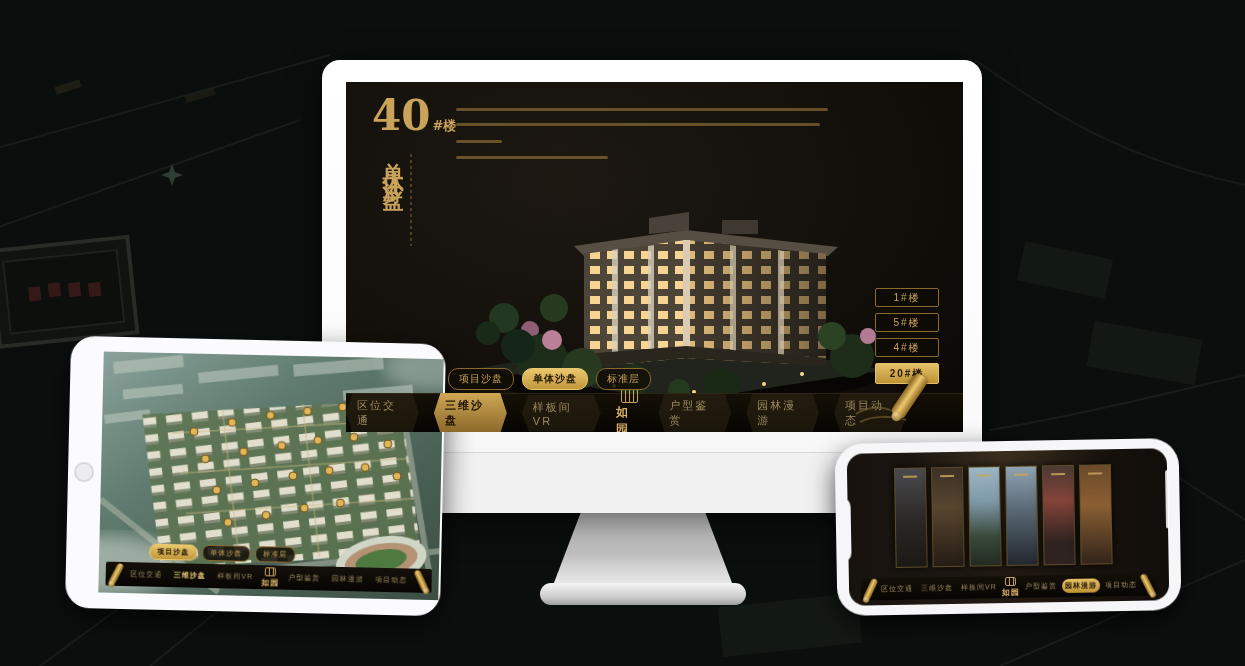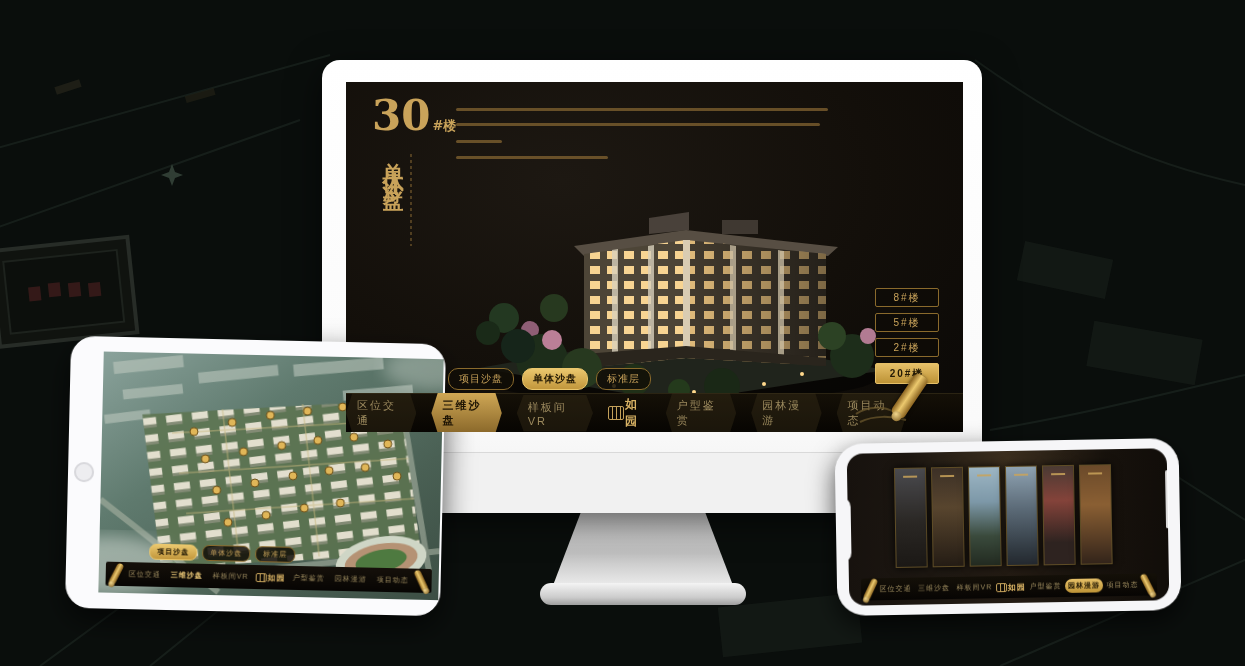--- a/index.html
+++ b/index.html
@@ -69,21 +69,21 @@
   .mtab.active{background:linear-gradient(#eac76d,#c2973c);color:#241a05;
     border-color:#eac76d;font-weight:700;}
 
   .mnav{position:absolute;left:0;right:0;bottom:0;height:38px;z-index:4;
     background:linear-gradient(180deg,#151007,#070502);border-top:1px solid #2b2413;
     display:flex;align-items:center;justify-content:center;gap:15px;padding-right:56px;}
   .mnav-item{padding:5px 11px;font-size:11px;letter-spacing:2px;color:#9c8a5e;cursor:pointer;
     background:rgba(58,48,26,.4);
     clip-path:polygon(9% 0,91% 0,100% 50%,91% 100%,9% 100%,0 50%);}
   .mnav-item.active{background:linear-gradient(#cfa755,#8a682a);color:#1d1404;font-weight:700;}
-  .mlogo{display:flex;align-items:center;gap:1px;color:#d8b264;}
+  .mlogo{display:flex;flex-direction:column;align-items:center;gap:1px;color:#d8b264;}
   .seal{width:15px;height:12px;border:1px solid #d8b264;border-radius:2px;
     background:repeating-linear-gradient(90deg,transparent 0 3px,#d8b264 3px 4px);opacity:.9;}
   .mlogo-name{font-size:12px;letter-spacing:2px;font-family:"DejaVu Serif",serif;font-weight:700;}
 
   
   .tablet{position:absolute;left:68px;top:340px;width:375px;height:272px;
     background:#fbfbfd;border-radius:24px;transform:rotate(1.3deg);
     box-shadow:0 12px 30px rgba(0,0,0,.65);}
   .tablet-screen{position:absolute;left:33px;top:15px;width:340px;height:241px;
     background:#41544c;overflow:hidden;}
@@ -179,21 +179,21 @@
   </svg>
 
 
   <div class="stand-neck"></div>
   <div class="stand-base"></div>
   <div class="monitor">
     <div class="monitor-chin"></div>
     <div class="monitor-screen">
 
       <div class="block-head">
-        <span class="block-no">30</span><span class="block-suffix">#楼</span>
+        <span class="block-no">40</span><span class="block-suffix">#楼</span>
       </div>
       <div class="block-vert">单体沙盘</div>
       <div class="block-eng"></div>
 
       <div class="desc-line dl1"></div>
       <div class="desc-line dl2"></div>
       <div class="desc-line dl3"></div>
       <div class="desc-line dl4"></div>
 
       <svg class="building" viewBox="0 0 470 245">
@@ -245,23 +245,23 @@
         </g>
         <g fill="#ffd98c">
           <circle cx="180" cy="228" r="2"></circle>
             <circle cx="260" cy="234" r="2"></circle>
           <circle cx="330" cy="226" r="2"></circle>
             <circle cx="368" cy="216" r="2"></circle>
         </g>
       </svg>
 
       <div class="floor-col">
-        <div class="floor-btn">8#楼</div>
+        <div class="floor-btn">1#楼</div>
         <div class="floor-btn">5#楼</div>
-        <div class="floor-btn">2#楼</div>
+        <div class="floor-btn">4#楼</div>
         <div class="floor-btn active">20#楼</div>
       </div>
 
       <svg class="swirl" width="60" height="40" viewBox="0 0 60 40">
         <path d="M2,24 C14,16 30,16 40,22 M6,32 C20,25 38,26 52,30" stroke="#6e5a2e" stroke-width="2" fill="none"></path>
       </svg>
       <div class="mscroll">
           <div class="scroll-icon"></div>
         </div>
 

